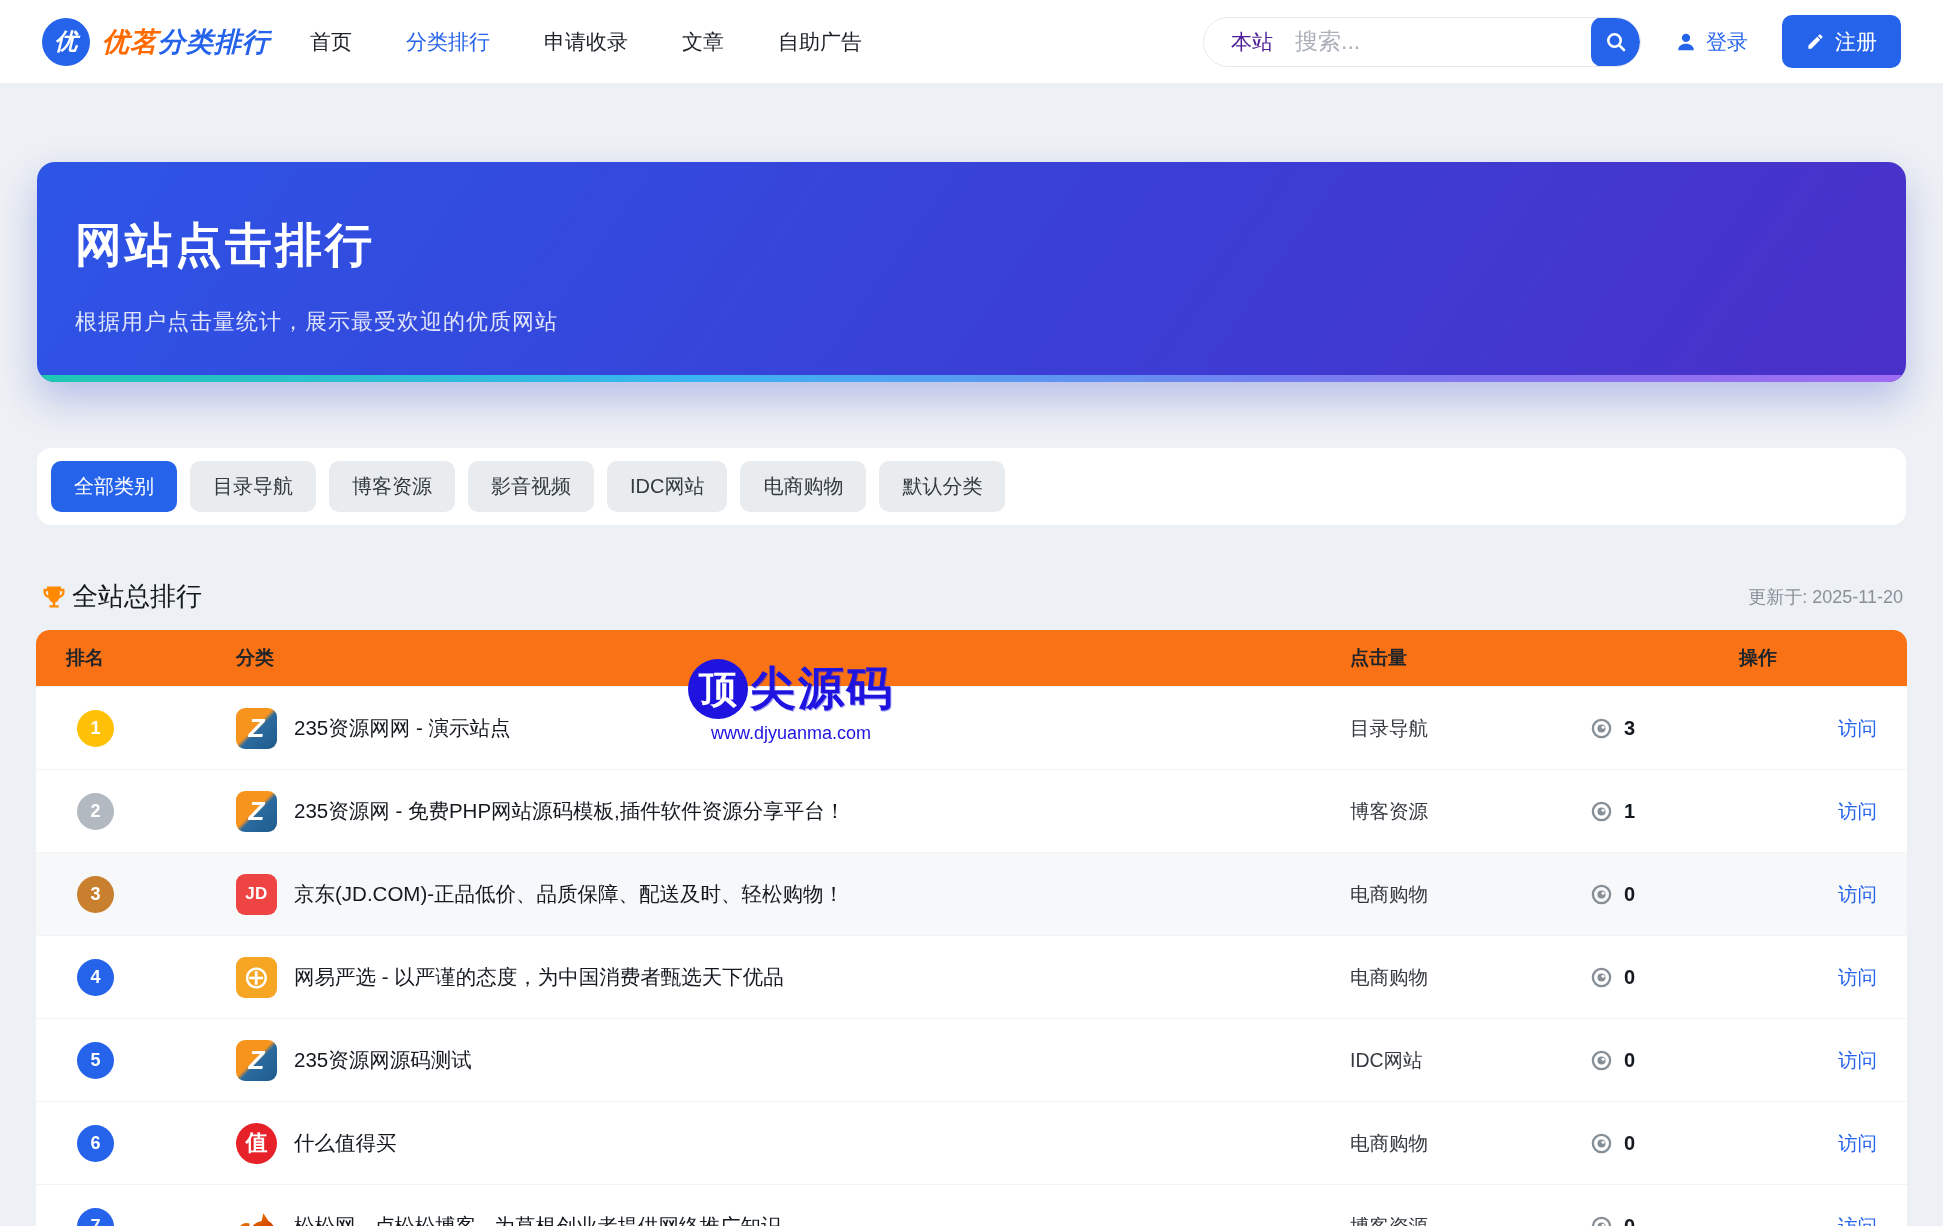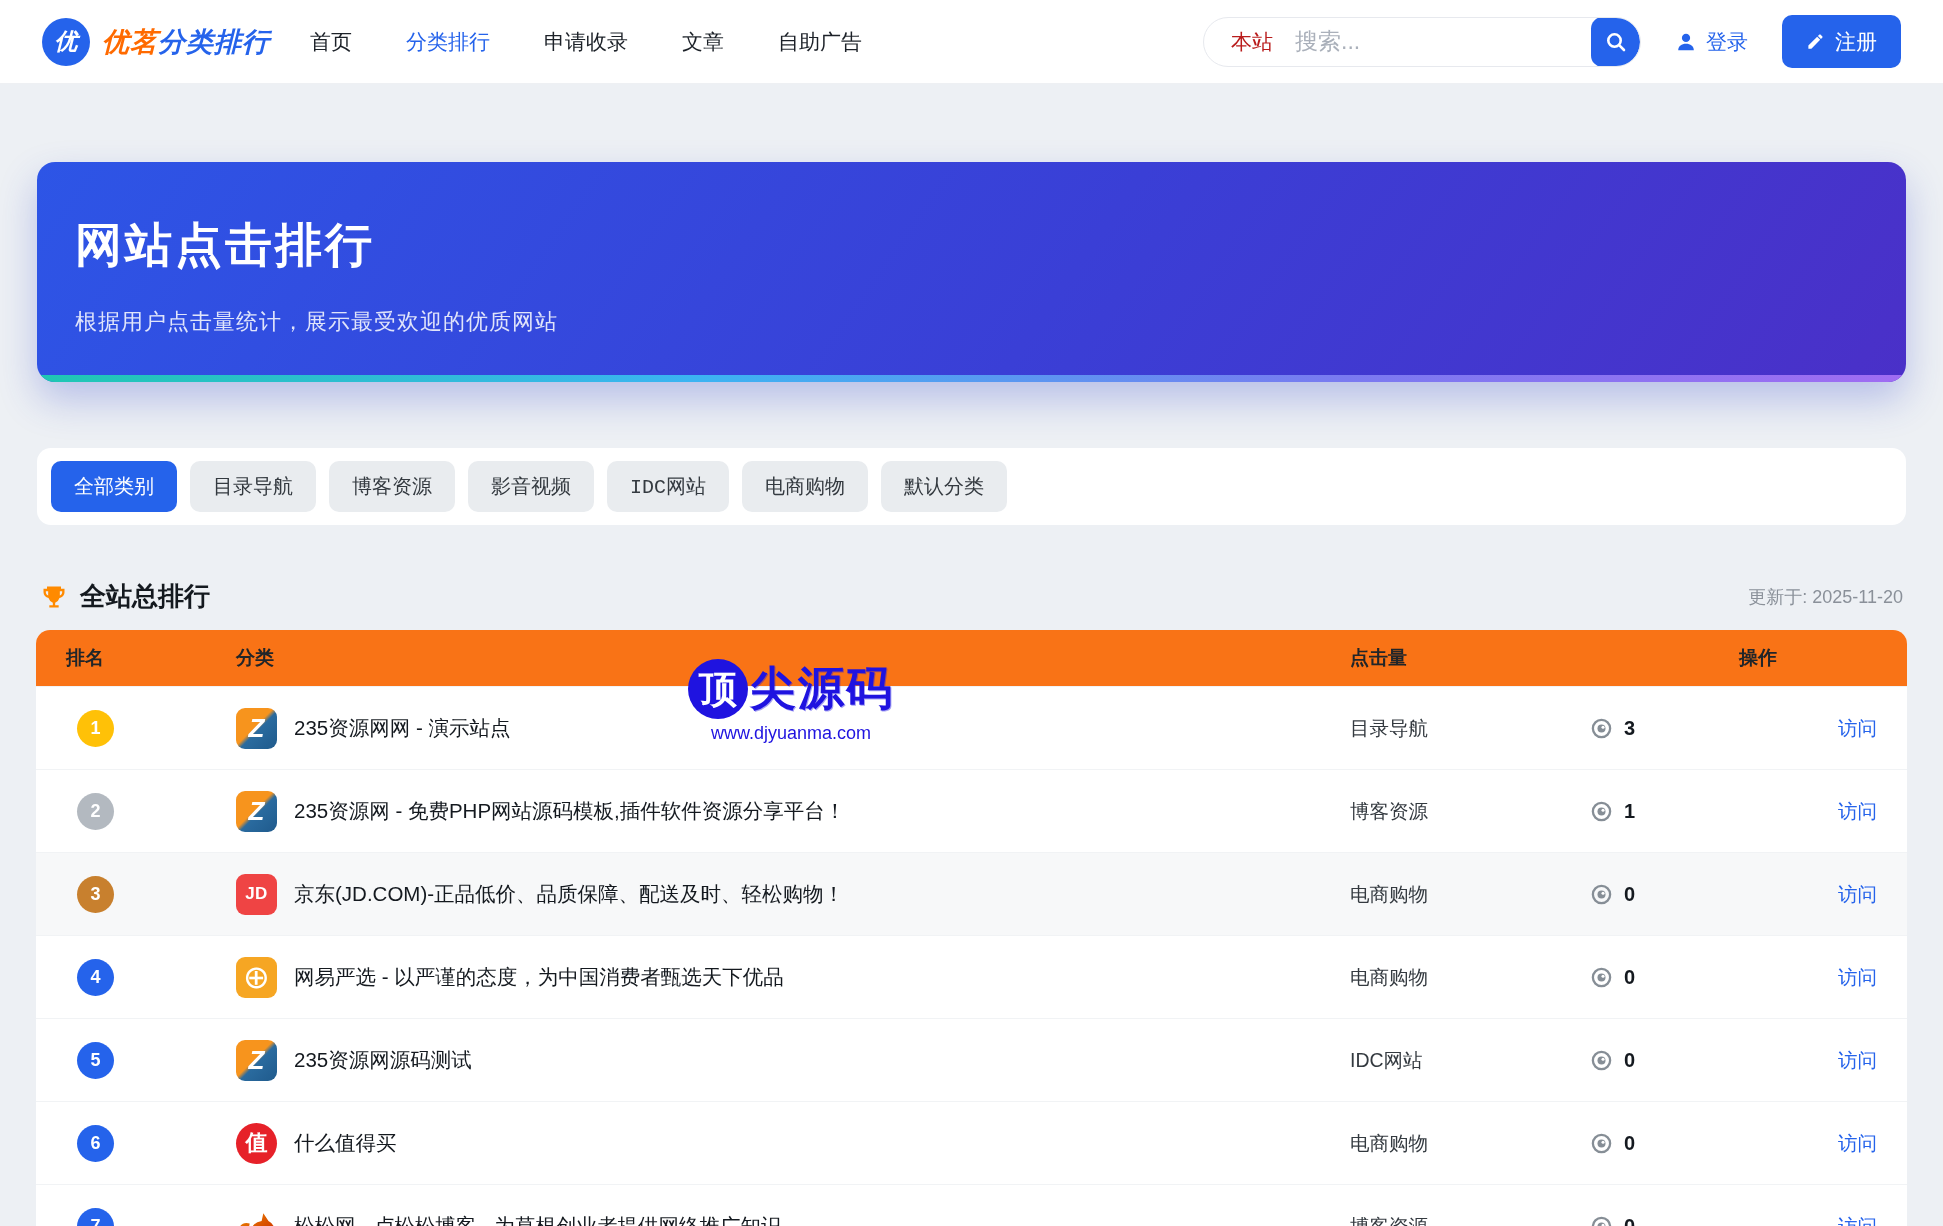--- a/index.html
+++ b/index.html
@@ -26,21 +26,21 @@
 
   .nav { display:flex; gap:54px; margin-left:40px; }
   .nav a { text-decoration:none; font-size:21px; color:#1c2128; cursor:pointer; }
   .nav a.active { color:#2563eb; }
 
   .header-right { margin-left:auto; display:flex; align-items:center; gap:34px; }
   .searchbar {
     display:flex; align-items:center; width:438px; height:50px;
     border:1px solid #e7e9ee; border-radius:26px; background:#fff; overflow:hidden;
   }
-  .search-scope { font-size:21px; color:#b91c1c; padding:0 22px 0 27px; cursor:pointer; white-space:nowrap; }
+  .search-scope { font-size:21px; color:#4c1d95; padding:0 22px 0 27px; cursor:pointer; white-space:nowrap; }
   .search-input {
     border:none; outline:none; flex:1; font-size:23px; color:#1c2128;
     font-family:inherit; background:transparent;
   }
   .search-input::placeholder { color:#aab0ba; }
   .search-btn {
     width:92px; height:50px; background:#2563eb; border:none; cursor:pointer;
     border-radius:12px 26px 26px 12px; display:flex; align-items:center; justify-content:center;
   }
   .login { display:flex; align-items:center; gap:9px; color:#2563eb; font-size:21px; cursor:pointer; text-decoration:none; }
@@ -60,33 +60,33 @@
   .hero-title { color:#fff; font-size:47px; font-weight:800; letter-spacing:3px; }
   .hero-sub { color:rgba(255,255,255,.85); font-size:22px; margin-top:30px; letter-spacing:1px; }
   .hero-accent {
     position:absolute; left:0; right:0; bottom:0; height:7px;
     background:linear-gradient(90deg,#1fc7b3 0%,#3bb4f2 35%,#7a7af0 70%,#a06cf2 100%);
   }
 
   
   .filters-card {
     margin:66px 37px 10px 37px; background:#fff; border-radius:14px;
-    padding:13px 14px; display:flex; gap:13px; align-items:center;font-family:Liberation Mono, monospace;
+    padding:13px 14px; display:flex; gap:13px; align-items:center;
   }
   .chip {
     border:none; font-family:inherit; font-size:20px; color:#343a40;
     background:#e9ecef; border-radius:10px; padding:12px 23px; cursor:pointer; white-space:nowrap;
   }
   .chip.active { background:#2563eb; color:#fff; }
 
   
   .section-head {
     margin:54px 40px 0 40px; display:flex; align-items:center;
   }
-  .section-title { display:flex; align-items:center; gap:12px; font-size:26px; font-weight:700; color:#14191f; }
+  .section-title { display:flex; align-items:center; gap:4px; font-size:26px; font-weight:400; color:#14191f; }
   .section-updated { margin-left:auto; font-size:18px; color:#8a9099; }
 
   
   .table-card {
     margin:16px 36px 0 36px; background:#fff; border-radius:14px 14px 0 0; overflow:hidden;
   }
   .trow {
     display:grid; grid-template-columns:170px 1fr 240px 187px 100px;
     align-items:center; padding:0 30px;
   }

